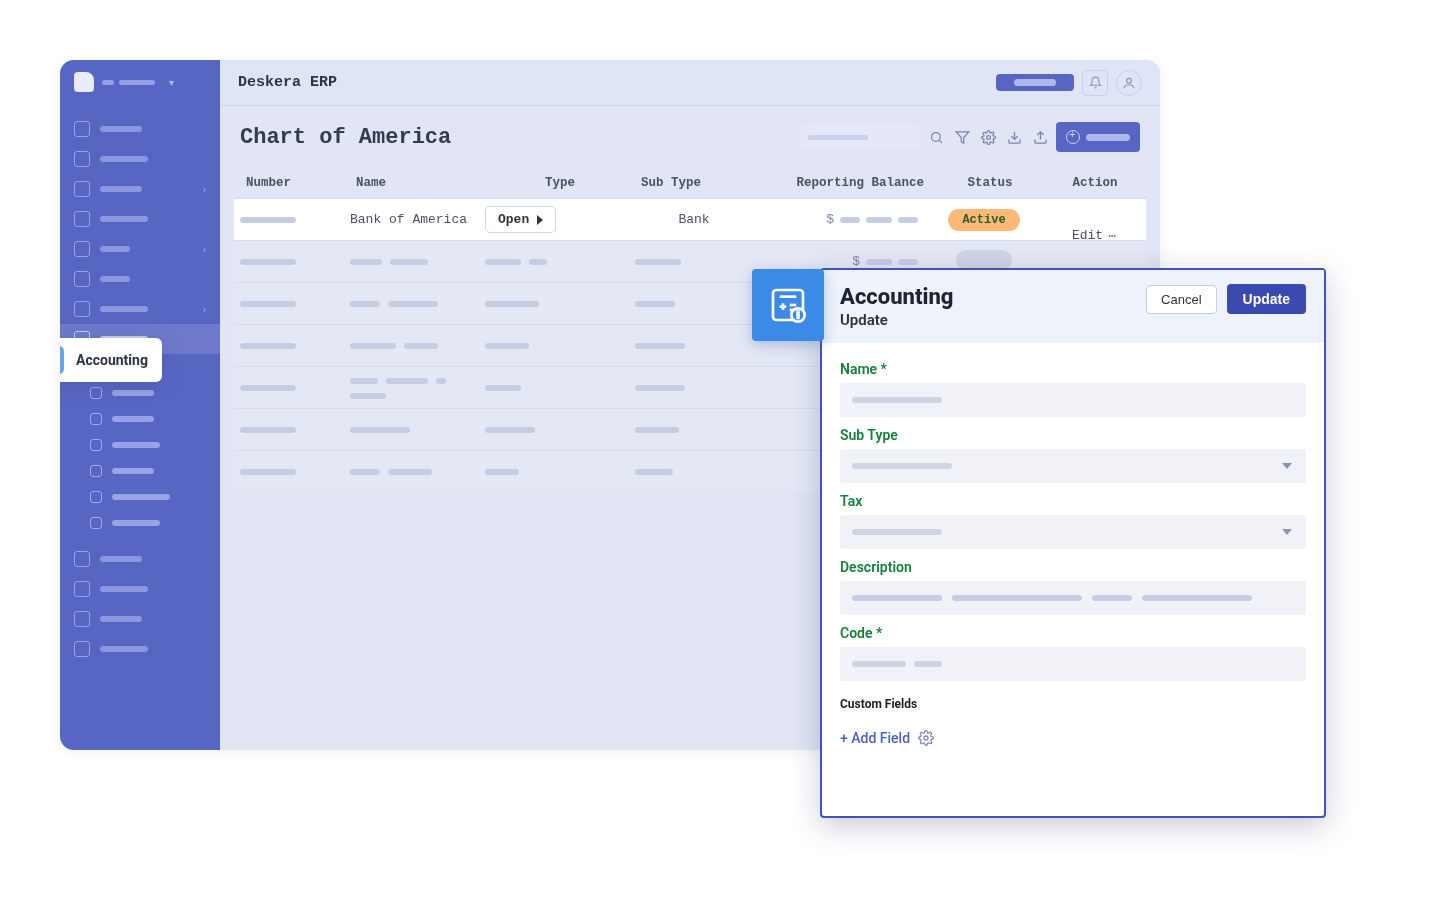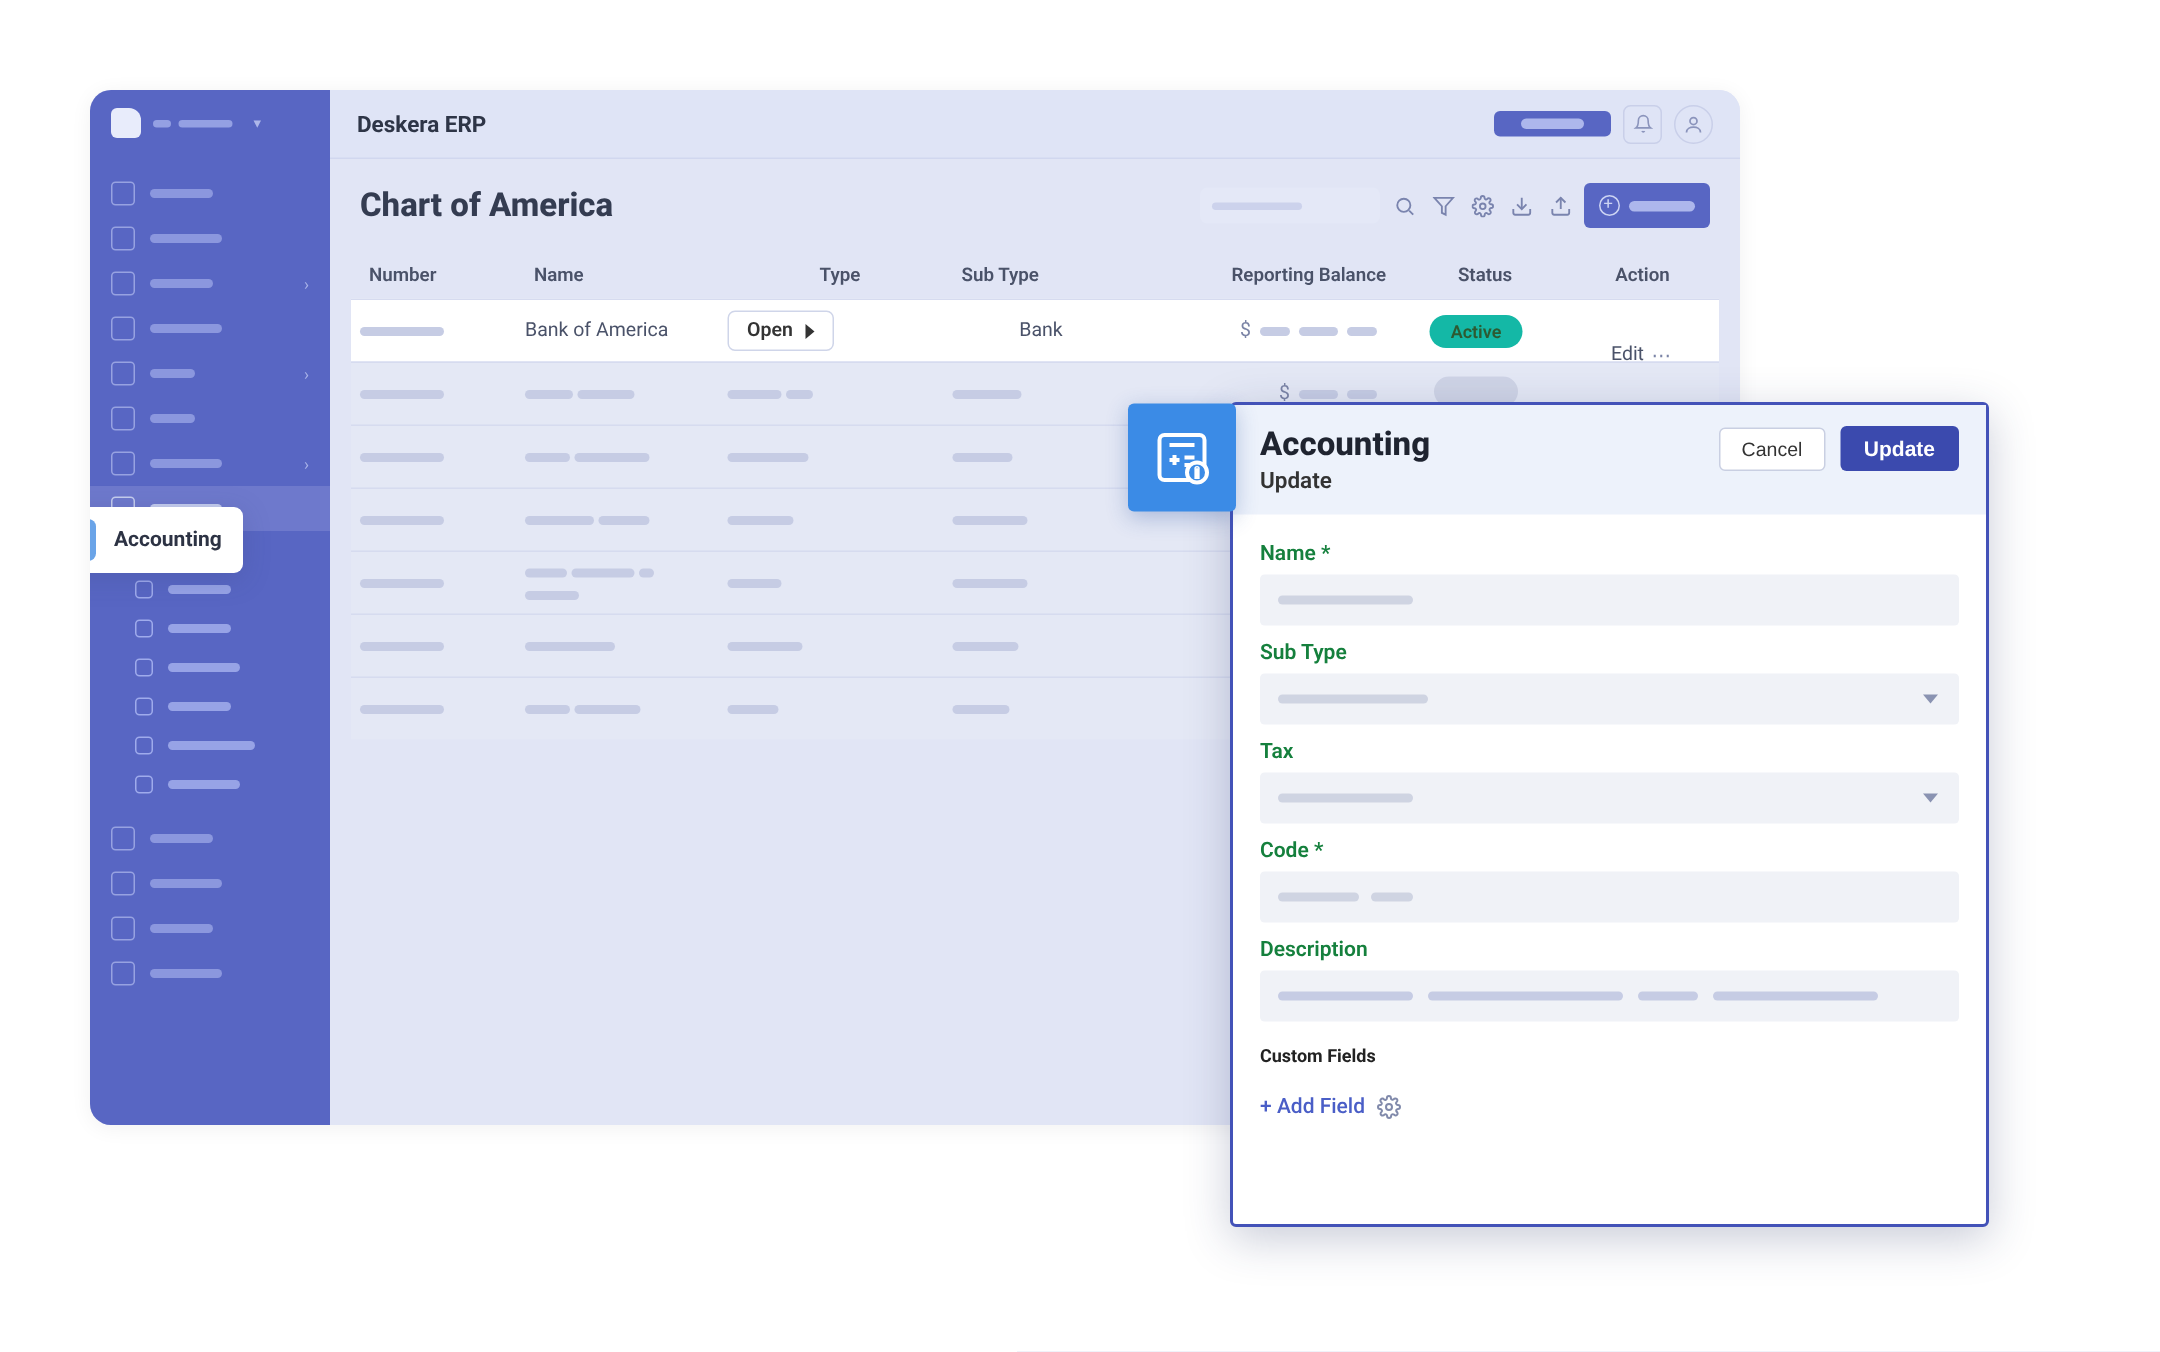--- a/index.html
+++ b/index.html
@@ -56,21 +56,21 @@
   .nav-line { height:6px; background:#8b97de; border-radius:3px; }
   .nav-line.w1{width:42px;} .nav-line.w2{width:48px;} .nav-line.w3{width:30px;}
   .nav-chevron { color:#a8b2e8; font-size:11px; margin-left:auto; }
   .sub-item { padding-left: 30px; }
   .sub-item .nav-line { background:#97a3e6; }
   .sub-dot { width:12px;height:12px;border:1.5px solid #9fabec;border-radius:3px;}
   .active-highlight{
     background:#6e79cc;
   }
   
-  .main { flex:1; display:flex; flex-direction:column; }
+  .main { flex:1; display:flex; flex-direction:column;font-family:Liberation Mono, monospace; }
   .topbar {
     height: 46px;
     background:#dfe4f6;
     display:flex; align-items:center;
     padding: 0 18px;
     border-bottom:1px solid #d1d7ef;
   }
   .topbar-title { font-weight:700; font-size:15px; color:#2e3547; }
   .topbar-right { margin-left:auto; display:flex; align-items:center; gap:8px; }
   .btn-primary-mini {
@@ -113,21 +113,21 @@
     font-size:13px; color:#4a5269;
   }
   .trow.highlight{ background:#fff; }
   .ph{height:6px;background:#c6cce4;border-radius:3px;display:inline-block;}
   .open-pill{
     display:inline-flex;align-items:center;gap:8px;
     border:1px solid #cfd5e9;background:#fff;border-radius:5px;padding:5px 12px;font-weight:600;color:#333;
   }
   .open-pill .tri{width:0;height:0;border-top:5px solid transparent;border-bottom:5px solid transparent;border-left:6px solid #333;}
   .status-badge{
-    background:#14b8a6;color:#2d5a32;border-radius:12px;padding:4px 14px;font-size:12px;font-weight:600;display:inline-block;
+    background:#fdba74;color:#2d5a32;border-radius:12px;padding:4px 14px;font-size:12px;font-weight:600;display:inline-block;
   }
   .status-badge.muted{background:#cfd4e6;color:#cfd4e6;width:56px;height:20px;}
   .edit-cell{display:flex;justify-content:center;align-items:center;gap:5px;margin-top:32px;}
   .dots{letter-spacing:2px;color:#7b84a6;}
   .bal-cell{display:flex;justify-content:flex-end;align-items:center;gap:6px;color:#7b84a6;}
   .bal-cell .d{font-size:13px;}
   
   .accounting-tag{
     position:absolute; left:-32px; top:278px;
     background:#fff; border-radius:6px;
@@ -528,35 +528,35 @@
           <span class="ph" style="width:100px"></span>
         </div>
     </div>
     <div class="field">
       <div class="field-label">Tax</div>
       <div class="input-box select">
           <span class="ph" style="width:90px"></span>
         </div>
     </div>
     <div class="field">
-      <div class="field-label">Code *</div>
-      <div class="input-box">
-          <span class="ph" style="width:54px"></span>
-          <span style="width:8px"></span>
-          <span class="ph" style="width:28px"></span>
-        </div>
-    </div>
-    <div class="field">
       <div class="field-label">Description</div>
       <div class="input-area">
         <span class="ph" style="width:90px"></span>
           <span class="ph" style="width:130px"></span>
           <span class="ph" style="width:40px"></span>
           <span class="ph" style="width:110px"></span>
       </div>
+    </div>
+    <div class="field">
+      <div class="field-label">Code *</div>
+      <div class="input-box">
+          <span class="ph" style="width:54px"></span>
+          <span style="width:8px"></span>
+          <span class="ph" style="width:28px"></span>
+        </div>
     </div>
     <div class="custom-head">Custom Fields</div>
     <div class="add-field">
       <span>+ Add Field</span>
       <span class="gear"><svg width="16" height="16" viewBox="0 0 24 24" fill="none" stroke="currentColor" stroke-width="2">
             <circle cx="12" cy="12" r="3"></circle>
             <path d="M19.4 15a1.7 1.7 0 00.3 1.8l.1.1a2 2 0 11-2.8 2.8l-.1-.1a1.7 1.7 0 00-1.8-.3 1.7 1.7 0 00-1 1.5V21a2 2 0 01-4 0v-.1a1.7 1.7 0 00-1-1.5 1.7 1.7 0 00-1.8.3l-.1.1a2 2 0 11-2.8-2.8l.1-.1a1.7 1.7 0 00.3-1.8 1.7 1.7 0 00-1.5-1H3a2 2 0 010-4h.1a1.7 1.7 0 001.5-1 1.7 1.7 0 00-.3-1.8l-.1-.1a2 2 0 112.8-2.8l.1.1a1.7 1.7 0 001.8.3 1.7 1.7 0 001-1.5V3a2 2 0 014 0v.1a1.7 1.7 0 001 1.5 1.7 1.7 0 001.8-.3l.1-.1a2 2 0 112.8 2.8l-.1.1a1.7 1.7 0 00-.3 1.8 1.7 1.7 0 001.5 1H21a2 2 0 010 4h-.1a1.7 1.7 0 00-1.5 1z"></path>
           </svg></span>
     </div>
   </div>

